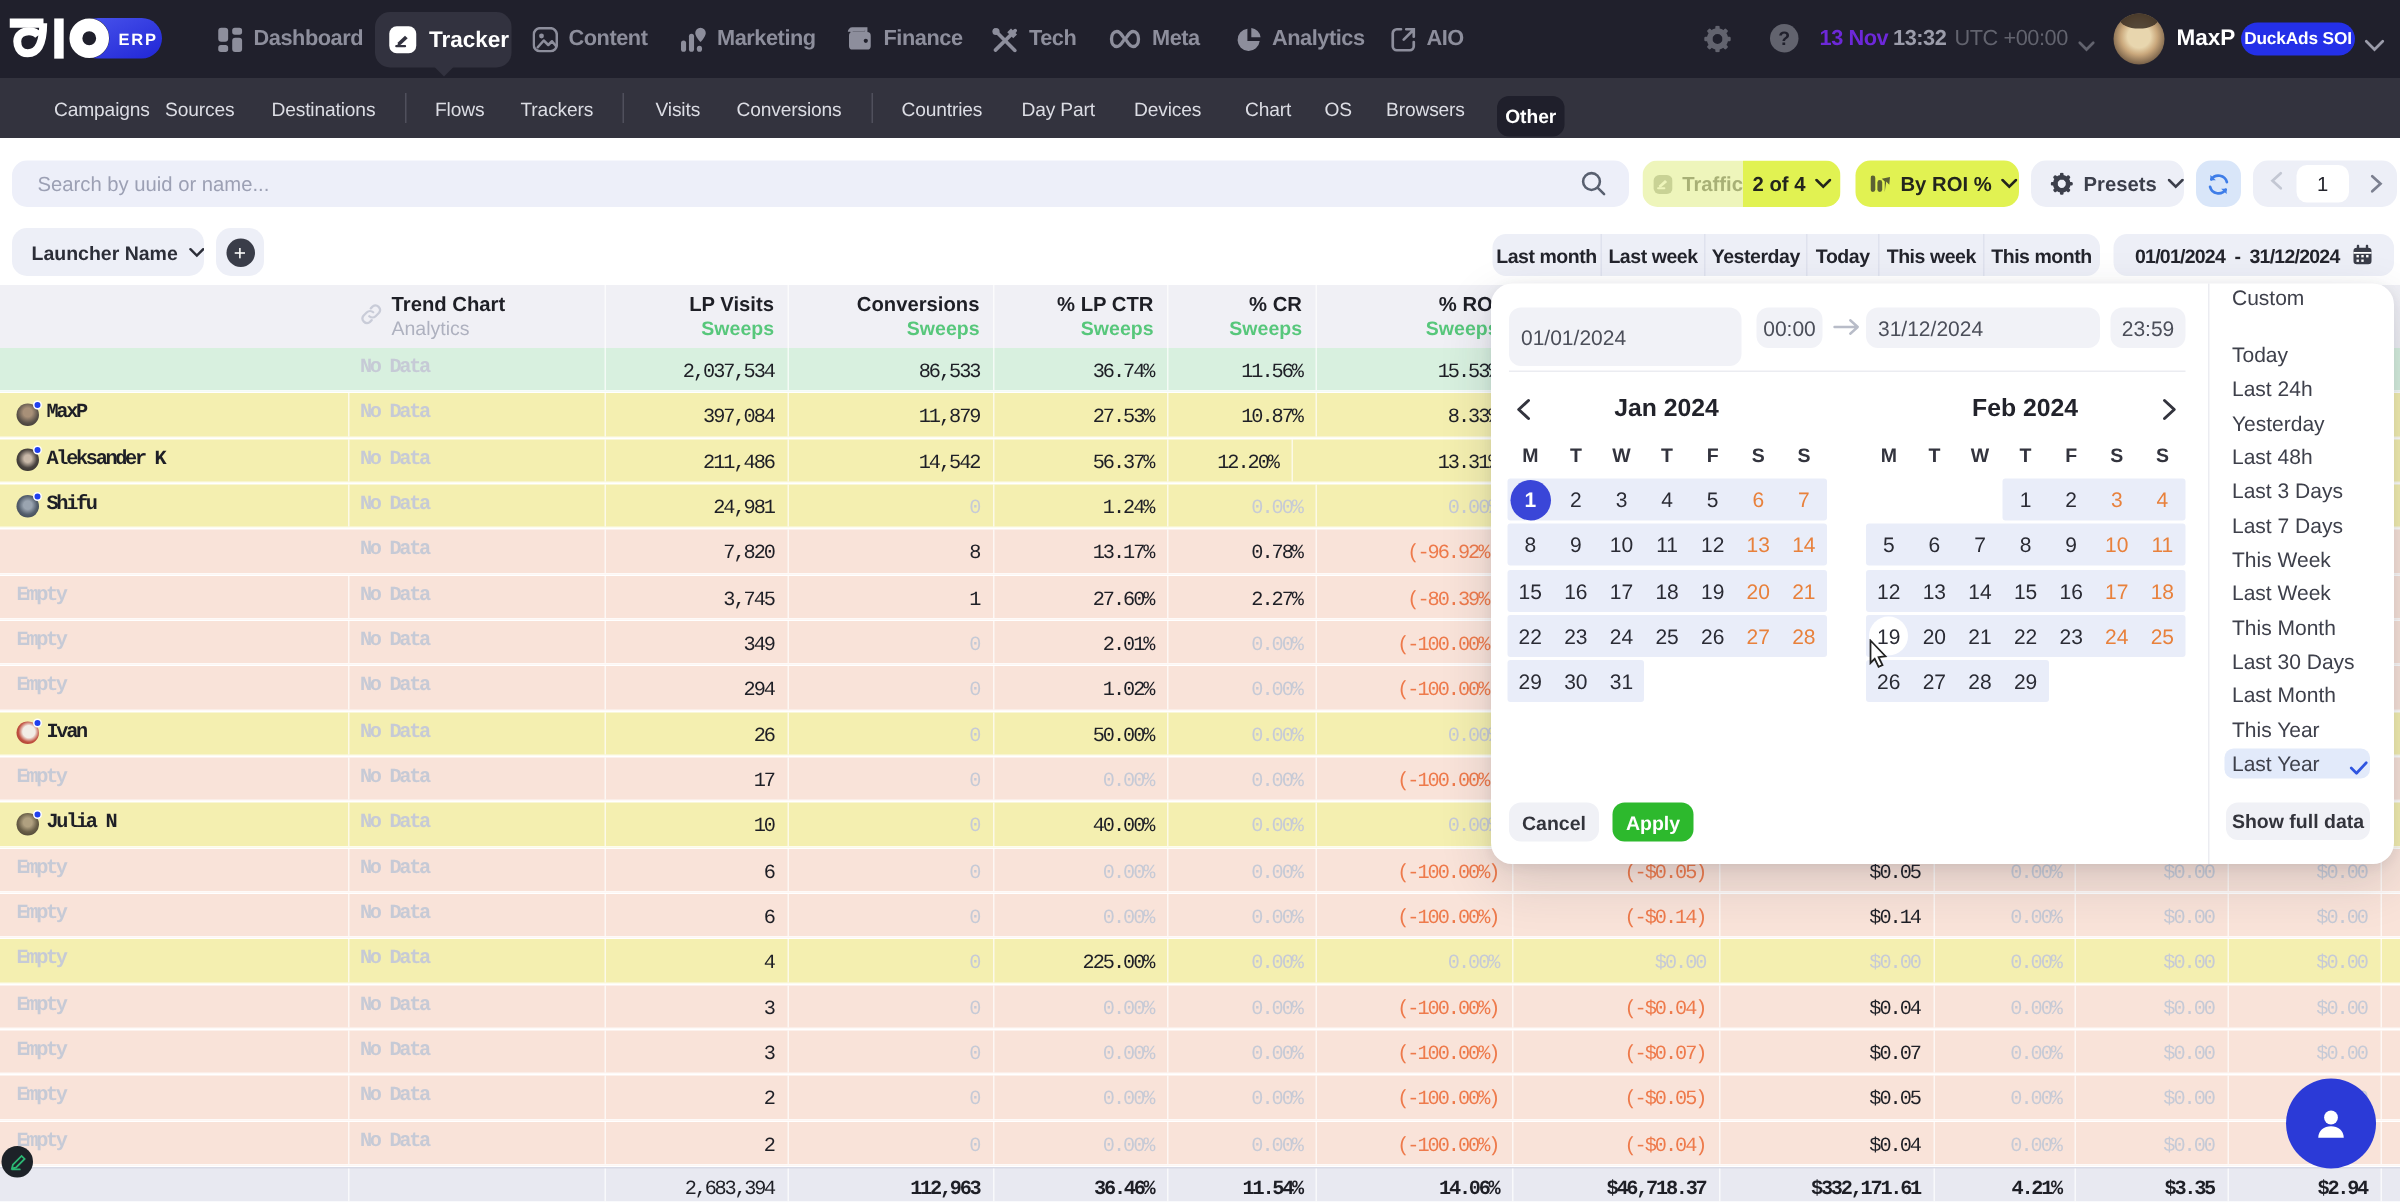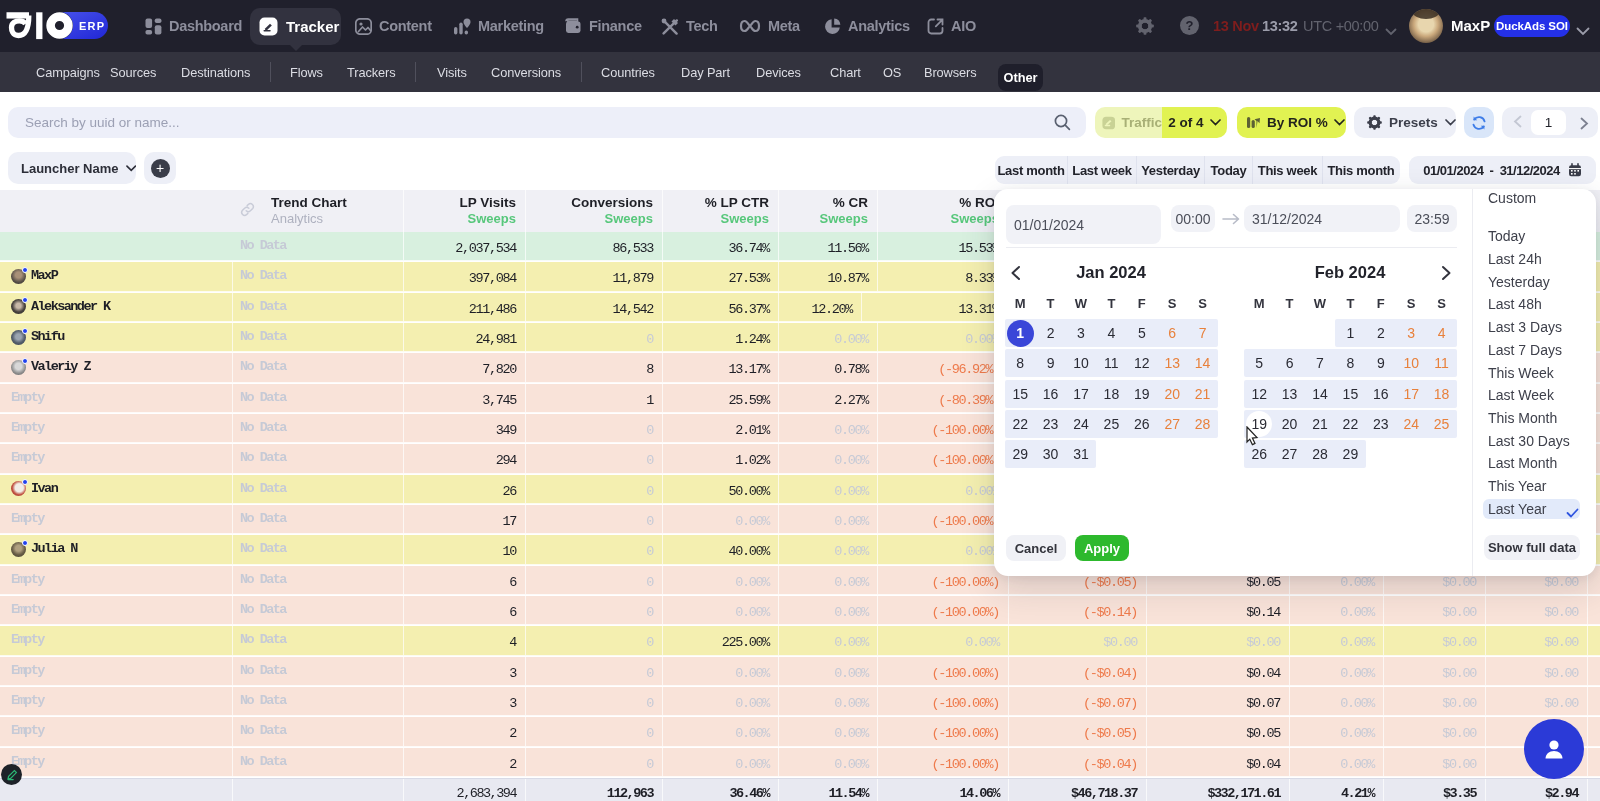--- a/index.html
+++ b/index.html
@@ -140,21 +140,21 @@
         <rect x="7.56" y="0.2" width="2.88" height="5.40" rx="0.8" fill="#62636e" transform="rotate(45 9.00 9.00)"></rect>
         <rect x="7.56" y="0.2" width="2.88" height="5.40" rx="0.8" fill="#62636e" transform="rotate(90 9.00 9.00)"></rect>
         <rect x="7.56" y="0.2" width="2.88" height="5.40" rx="0.8" fill="#62636e" transform="rotate(135 9.00 9.00)"></rect>
         <rect x="7.56" y="0.2" width="2.88" height="5.40" rx="0.8" fill="#62636e" transform="rotate(180 9.00 9.00)"></rect>
         <rect x="7.56" y="0.2" width="2.88" height="5.40" rx="0.8" fill="#62636e" transform="rotate(225 9.00 9.00)"></rect>
         <rect x="7.56" y="0.2" width="2.88" height="5.40" rx="0.8" fill="#62636e" transform="rotate(270 9.00 9.00)"></rect>
         <rect x="7.56" y="0.2" width="2.88" height="5.40" rx="0.8" fill="#62636e" transform="rotate(315 9.00 9.00)"></rect>
         <circle cx="9.00" cy="9.00" r="5.22" fill="none" stroke="#62636e" stroke-width="3.78"></circle>
       </svg></div>
 <div class="abs" style="left:1180px;top:16px;width:19px;height:19px;border-radius:50%;background:#62636e;color:#20202c;font-size:13px;font-weight:700;display:flex;align-items:center;justify-content:center">?</div>
-<div class="abs" style="left:1213px;top:18px;color:#7f1d1d;font-size:14.5px;font-weight:700;letter-spacing:-0.3px">13 Nov</div>
+<div class="abs" style="left:1213px;top:18px;color:#6d28d9;font-size:14.5px;font-weight:700;letter-spacing:-0.3px">13 Nov</div>
 <div class="abs" style="left:1262px;top:18px;color:#9b9caa;font-size:14.5px;font-weight:700;letter-spacing:-0.3px">13:32</div>
 <div class="abs" style="left:1303px;top:18px;color:#62636e;font-size:14.5px;font-weight:400;letter-spacing:-0.3px">UTC +00:00</div>
 <div class="abs" style="left:1385px;top:22px"><svg width="12" height="8" viewBox="0 0 12 8">
         <path d="M1.5 1.5l4.5 4.5 4.5-4.5" fill="none" stroke="#62636e" stroke-width="1.8" stroke-linecap="round"></path>
       </svg></div>
 <div class="abs" style="left:1409px;top:9px;width:34px;height:34px;border-radius:50%;background:radial-gradient(circle at 50% 45%,#e8d6ae 0 30%,#caa87c 48%,#6a5540 78%,#3c342c 100%);overflow:hidden">
       <span style="position:absolute;left:4px;top:-3px;width:26px;height:13px;border-radius:50%;background:#3a2e22;opacity:.85"></span>
     </div>
 <div class="abs" style="left:1451px;top:17px;color:#fff;font-size:15px;font-weight:700">MaxP</div>
 <div class="abs" style="left:1494px;top:15px;width:76px;height:22px;justify-content:center;border-radius:11px;background:#2430e8;display:flex;align-items:center;color:#fff;font-size:11.5px;font-weight:700;letter-spacing:-0.1px;display:flex;align-items:center">DuckAds SOI</div>
@@ -270,21 +270,21 @@
           <rect x="6.2" y="7" width="1.6" height="1.6"></rect>
           <rect x="9.4" y="7" width="1.6" height="1.6"></rect>
           <rect x="3" y="10" width="1.6" height="1.6"></rect>
           <rect x="6.2" y="10" width="1.6" height="1.6"></rect>
         </g>
       </svg>
     </div>
 <div id="tbl">
 <div class="trow" style="top:0;height:42px;background:#f0f0f5">
         <div class="cell " style="left:233px;width:171px;">
-          <div style="display:flex;gap:16px;padding:5px 0 0 7px">
+          <div style="display:flex;gap:6px;padding:5px 0 0 7px">
             <span style="padding-top:7px"><svg width="15" height="15" viewBox="0 0 15 15">
                 <path d="M6.2 8.8a3 3 0 0 0 4.2 0l2.3-2.3a3 3 0 0 0-4.2-4.2l-1.3 1.3M8.8 6.2a3 3 0 0 0-4.2 0L2.3 8.5a3 3 0 0 0 4.2 4.2l1.3-1.3" fill="none" stroke="#c9ccd8" stroke-width="1.5" stroke-linecap="round"></path>
               </svg></span>
             <div>
               <div class="hdr1">Trend Chart</div>
               <div class="hdr2">Analytics</div>
             </div>
           </div>
         </div>
         <div class="cell rt" style="left:404px;width:122px;">
@@ -426,28 +426,20 @@
         <div class="cell rt" style="left:663px;width:116px;display:block;line-height:29.3px"><span class="v">1.24%</span></div>
         <div class="cell rt" style="left:779px;width:99px;display:block;line-height:29.3px"><span class="v vg">0.00%</span></div>
         <div class="cell rt" style="left:878px;width:131px;display:block;line-height:29.3px"><span class="v vg">0.00%</span></div>
         <div class="cell " style="left:1009px;width:138px;"></div>
         <div class="cell " style="left:1147px;width:143px;"></div>
         <div class="cell " style="left:1290px;width:94px;"></div>
         <div class="cell " style="left:1384px;width:102px;"></div>
         <div class="cell " style="left:1486px;width:102px;"></div>
       </div>
       <div class="trow" style="top:163.3px;height:29.3px;background:#f9e3d9;border-bottom:1px solid rgba(255,255,255,.8)">
-        <div class="cell " style="left:0px;width:233px;">
-          <div class="name">
-            <span class="av" style="background:radial-gradient(circle at 50% 42%,#d8d8d8 0 28%,#909090 60%,#555 100%)">
-              <span class="dot"></span>
-            </span>
-            <span class="v vb">Valeriy Z</span>
-          </div>
-        </div>
         <div class="cell " style="left:233px;width:171px;padding-left:7px;display:flex;align-items:center">
           <span class="v vb vg">No Data</span>
         </div>
         <div class="cell rt" style="left:404px;width:122px;display:block;line-height:29.3px"><span class="v">7,820</span></div>
         <div class="cell rt" style="left:526px;width:137px;display:block;line-height:29.3px"><span class="v">8</span></div>
         <div class="cell rt" style="left:663px;width:116px;display:block;line-height:29.3px"><span class="v">13.17%</span></div>
         <div class="cell rt" style="left:779px;width:99px;display:block;line-height:29.3px"><span class="v">0.78%</span></div>
         <div class="cell rt" style="left:878px;width:131px;display:block;line-height:29.3px"><span class="v vn">(-96.92%)</span></div>
         <div class="cell " style="left:1009px;width:138px;"></div>
         <div class="cell " style="left:1147px;width:143px;"></div>
@@ -459,21 +451,21 @@
         <div class="cell " style="left:0px;width:233px;">
           <div class="name">
             <span class="v vb vg">Empty</span>
           </div>
         </div>
         <div class="cell " style="left:233px;width:171px;padding-left:7px;display:flex;align-items:center">
           <span class="v vb vg">No Data</span>
         </div>
         <div class="cell rt" style="left:404px;width:122px;display:block;line-height:29.3px"><span class="v">3,745</span></div>
         <div class="cell rt" style="left:526px;width:137px;display:block;line-height:29.3px"><span class="v">1</span></div>
-        <div class="cell rt" style="left:663px;width:116px;display:block;line-height:29.3px"><span class="v">25.59%</span></div>
+        <div class="cell rt" style="left:663px;width:116px;display:block;line-height:29.3px"><span class="v">27.60%</span></div>
         <div class="cell rt" style="left:779px;width:99px;display:block;line-height:29.3px"><span class="v">2.27%</span></div>
         <div class="cell rt" style="left:878px;width:131px;display:block;line-height:29.3px"><span class="v vn">(-80.39%)</span></div>
         <div class="cell " style="left:1009px;width:138px;"></div>
         <div class="cell " style="left:1147px;width:143px;"></div>
         <div class="cell " style="left:1290px;width:94px;"></div>
         <div class="cell " style="left:1384px;width:102px;"></div>
         <div class="cell " style="left:1486px;width:102px;"></div>
       </div>
       <div class="trow" style="top:224.0px;height:29.3px;background:#f9e3d9;border-bottom:1px solid rgba(255,255,255,.8)">
         <div class="cell " style="left:0px;width:233px;">

